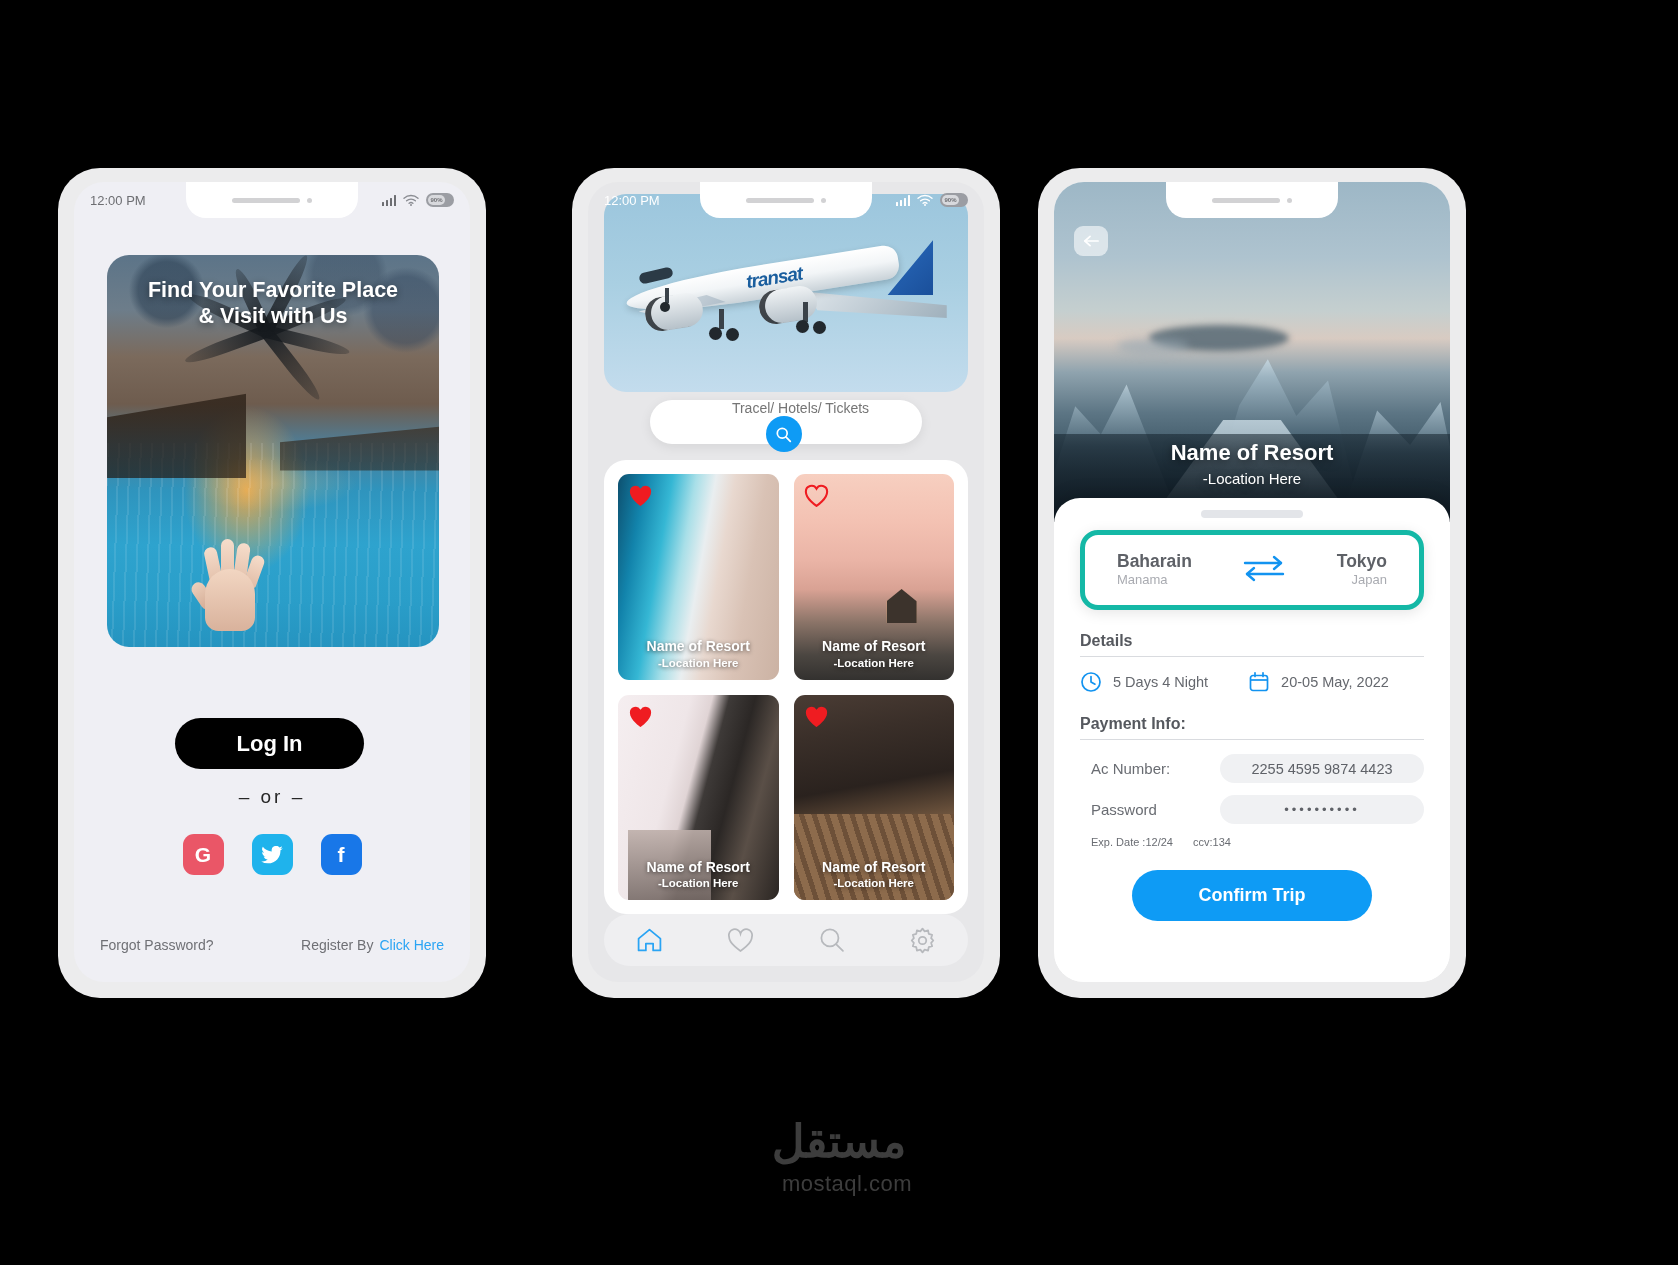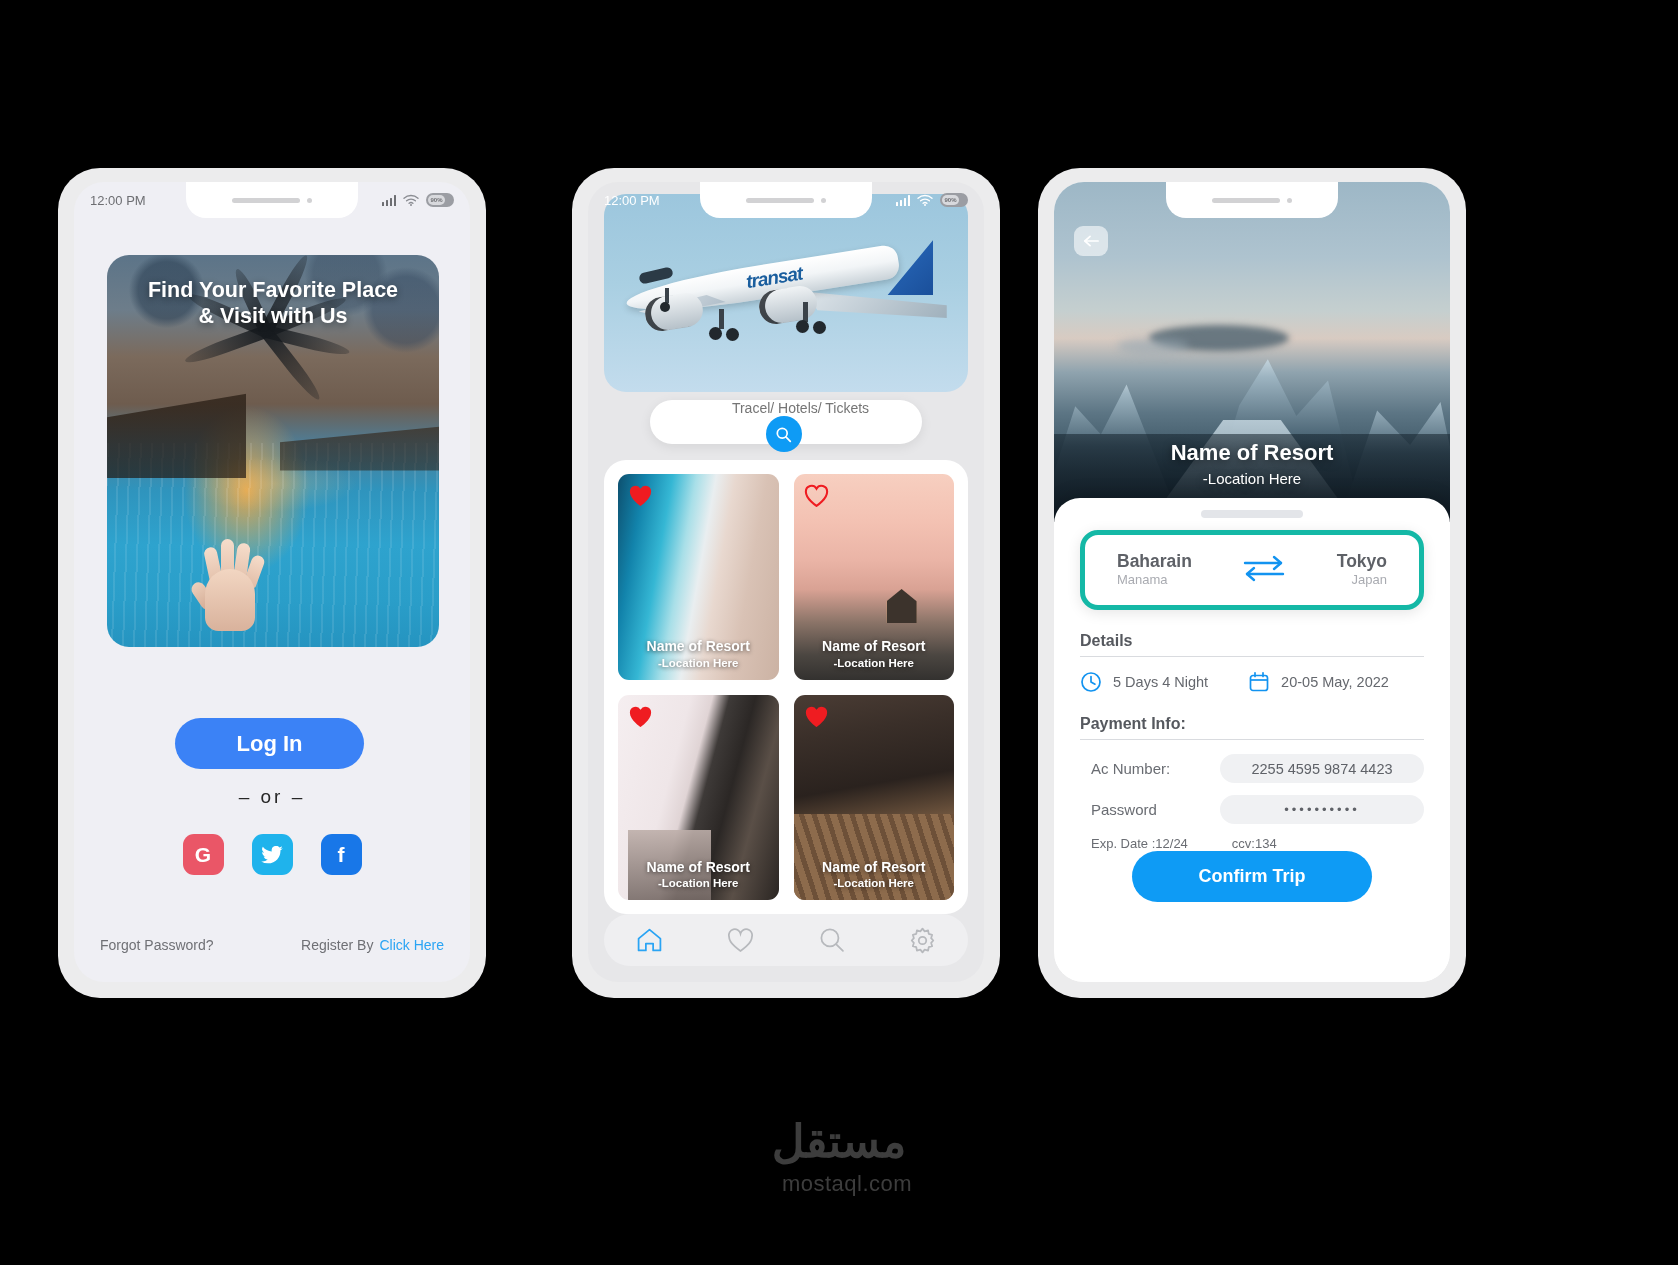--- a/index.html
+++ b/index.html
@@ -199,21 +199,21 @@
     line-height: 1.22;
     text-shadow: 0 2px 7px rgba(0,0,0,.45);
     padding: 0 14px;
     z-index: 5;
   }
 
   .login-btn {
     position: absolute;
     left: 101px; top: 536px;
     width: 189px; height: 51px;
-    background: #3b82f6;
+    background: #000000;
     border: none;
     border-radius: 26px;
     color: #fff;
     font-size: 22px;
     font-weight: bold;
     font-family: inherit;
     cursor: pointer;
   }
 
   .or-row {
@@ -593,24 +593,25 @@
     border-radius: 15px;
     font-family: inherit;
     font-size: 14.5px;
     color: #5f6268;
     text-align: center;
     outline: none;
   }
   .pay-field.dots { letter-spacing: 3px; font-size: 13px; }
 
   .exp-row {
-    display: flex; gap: 44px;
+    display: flex; gap: 20px;
     padding-left: 11px;
-    font-size: 13px;
+    font-size: 11px;
     color: #6a6d73;
+    margin-bottom: 22px;
   }
 
   .confirm-btn {
     display: block;
     width: 240px; height: 51px;
     margin: 0 auto;
     background: #0e9bf5;
     border: none;
     border-radius: 26px;
     color: #fff;

